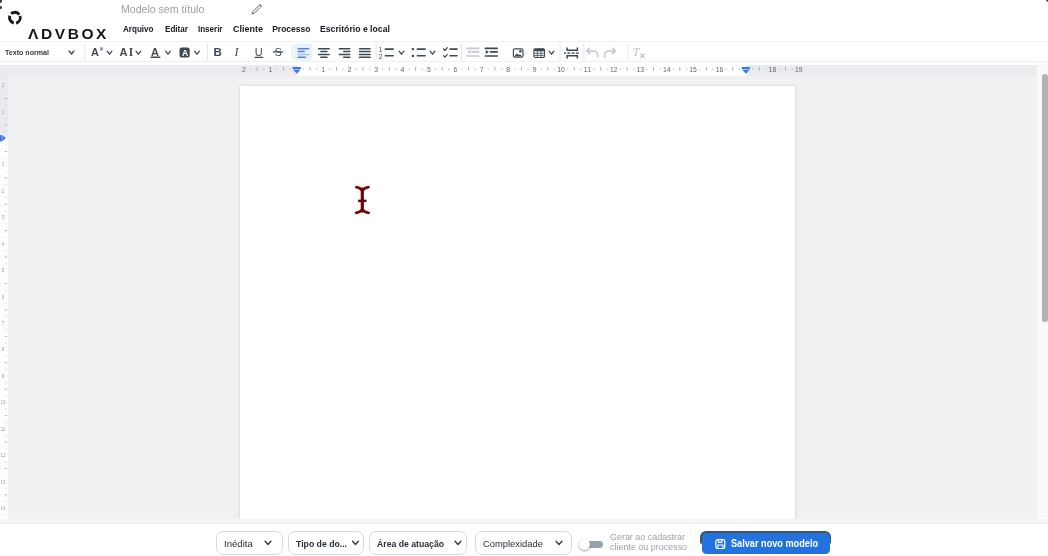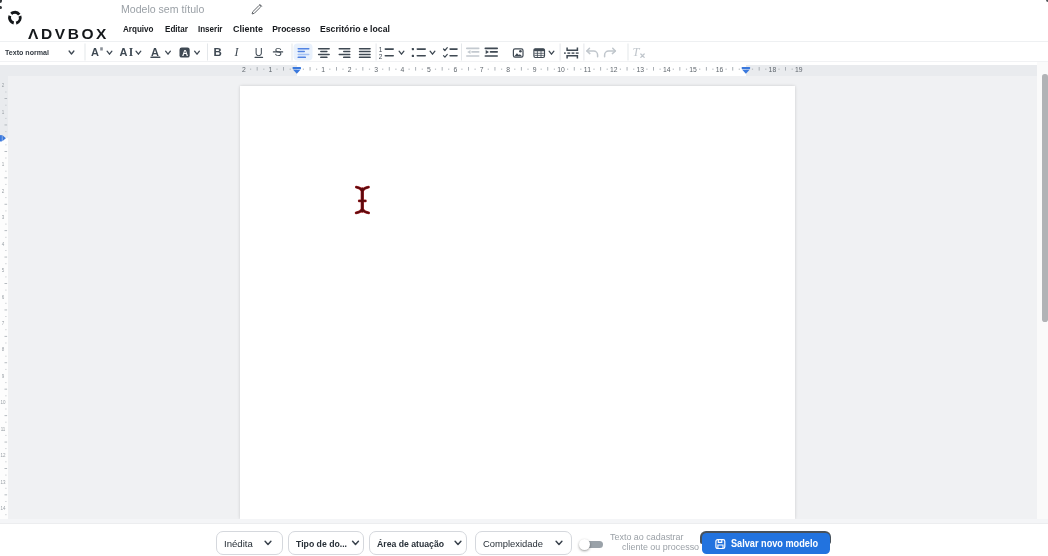--- a/index.html
+++ b/index.html
@@ -31,22 +31,22 @@
 <div class="abs" style="left:215.5px;top:530.8px;width:67.5px;height:24.7px;background:#fff;border:1px solid #d5d8dd;border-radius:7px"></div>
 <span class="abs" style="position:absolute;left:223.5px;top:538.2px;font-size:9.5px;color:#272f37;white-space:pre;line-height:normal;font-weight:normal;transform:scaleX(1.008);transform-origin:0 0;">Inédita</span>
 <div class="abs" style="left:288px;top:530.8px;width:76px;height:24.7px;background:#fff;border:1px solid #d5d8dd;border-radius:7px"></div>
 <span class="abs" style="position:absolute;left:296px;top:538.2px;font-size:9.5px;color:#272f37;white-space:pre;line-height:normal;font-weight:bold;transform:scaleX(0.915);transform-origin:0 0;">Tipo de do...</span>
 <div class="abs" style="left:369.3px;top:530.8px;width:97.5px;height:24.7px;background:#fff;border:1px solid #d5d8dd;border-radius:7px"></div>
 <span class="abs" style="position:absolute;left:377.3px;top:538.2px;font-size:9.5px;color:#272f37;white-space:pre;line-height:normal;font-weight:bold;transform:scaleX(0.913);transform-origin:0 0;">Área de atuação</span>
 <div class="abs" style="left:475.2px;top:530.8px;width:96.6px;height:24.7px;background:#fff;border:1px solid #d5d8dd;border-radius:7px"></div>
 <span class="abs" style="position:absolute;left:483.2px;top:538.2px;font-size:9.5px;color:#272f37;white-space:pre;line-height:normal;font-weight:normal;transform:scaleX(0.987);transform-origin:0 0;">Complexidade</span>
 <div class="abs" style="left:581px;top:540.5px;width:22px;height:7px;background:#9aa2a9;border-radius:3.5px"></div>
 <div class="abs" style="left:578.6px;top:538.8px;width:11.4px;height:11.4px;background:#fff;border-radius:50%;box-shadow:0 1px 2.5px rgba(0,0,0,0.4)"></div>
-<span class="abs" style="position:absolute;left:609.8px;top:531.8px;font-size:9px;color:#9ba1a7;white-space:pre;line-height:normal;transform:scaleX(0.993);transform-origin:0 0;">Texto ao cadastrar</span>
-<span class="abs" style="position:absolute;left:609.8px;top:542.2px;font-size:9px;color:#9ba1a7;white-space:pre;line-height:normal;transform:scaleX(0.994);transform-origin:0 0;margin-left:12px;">cliente ou processo</span>
+<span class="abs" style="position:absolute;left:609.8px;top:531.8px;font-size:9px;color:#9ba1a7;white-space:pre;line-height:normal;transform:scaleX(0.993);transform-origin:0 0;">Gerar ao cadastrar</span>
+<span class="abs" style="position:absolute;left:609.8px;top:542.2px;font-size:9px;color:#9ba1a7;white-space:pre;line-height:normal;transform:scaleX(0.994);transform-origin:0 0;">cliente ou processo</span>
 <div class="abs" style="left:700.3px;top:530.6px;width:130.8px;height:13px;background:#47515b;border-radius:6px 6px 2px 2px"></div>
 <div class="abs" style="left:701.8px;top:532.6px;width:128.2px;height:21.8px;background:#2273df;border-radius:4.5px"></div>
 <span class="abs" style="position:absolute;left:731px;top:537.6px;font-size:10px;color:#fff;white-space:pre;line-height:normal;font-weight:bold;transform:scaleX(0.916);transform-origin:0 0;">Salvar novo modelo</span>
 <svg class="abs" style="left:0;top:0" width="1048" height="556" viewBox="0 0 1048 556">
 <circle cx="14.9" cy="17.75" r="5.35" fill="none" stroke="#14171a" stroke-width="2.9" stroke-dasharray="8.9 2.3" transform="rotate(-20 14.9 17.75)"></circle>
 <g transform="translate(251,3.7)">
       <path d="M1.7 8.1 L8.1 1.7 a1.1 1.1 0 0 1 1.56 0 a1.1 1.1 0 0 1 0 1.56 L3.3 9.6 L1.1 10.25 Z" fill="none" stroke="#5f6368" stroke-width="1.0" stroke-linejoin="round"></path>
       <path d="M8.9 0.8 l1.6 1.6" stroke="#5f6368" stroke-width="1.0" stroke-linecap="round"></path>
     </g>
 <rect x="84.5" y="43.5" width="1" height="17" fill="#e4e7ea"></rect>

